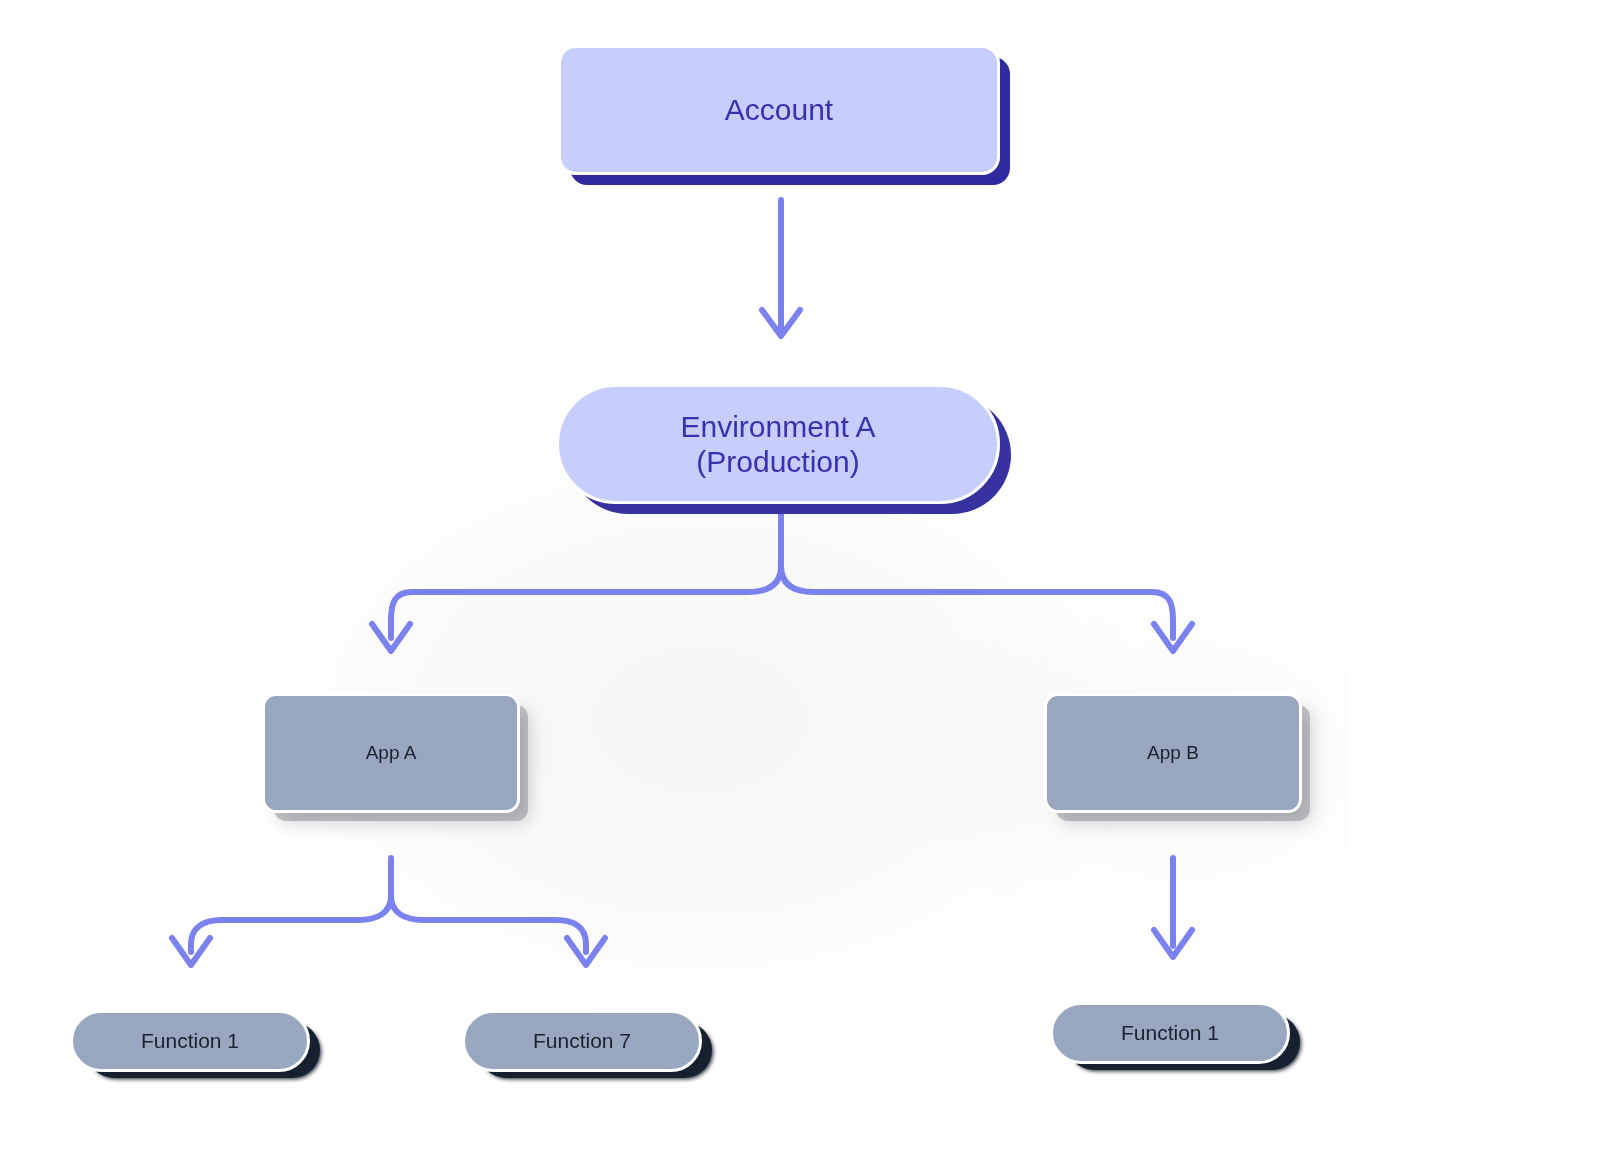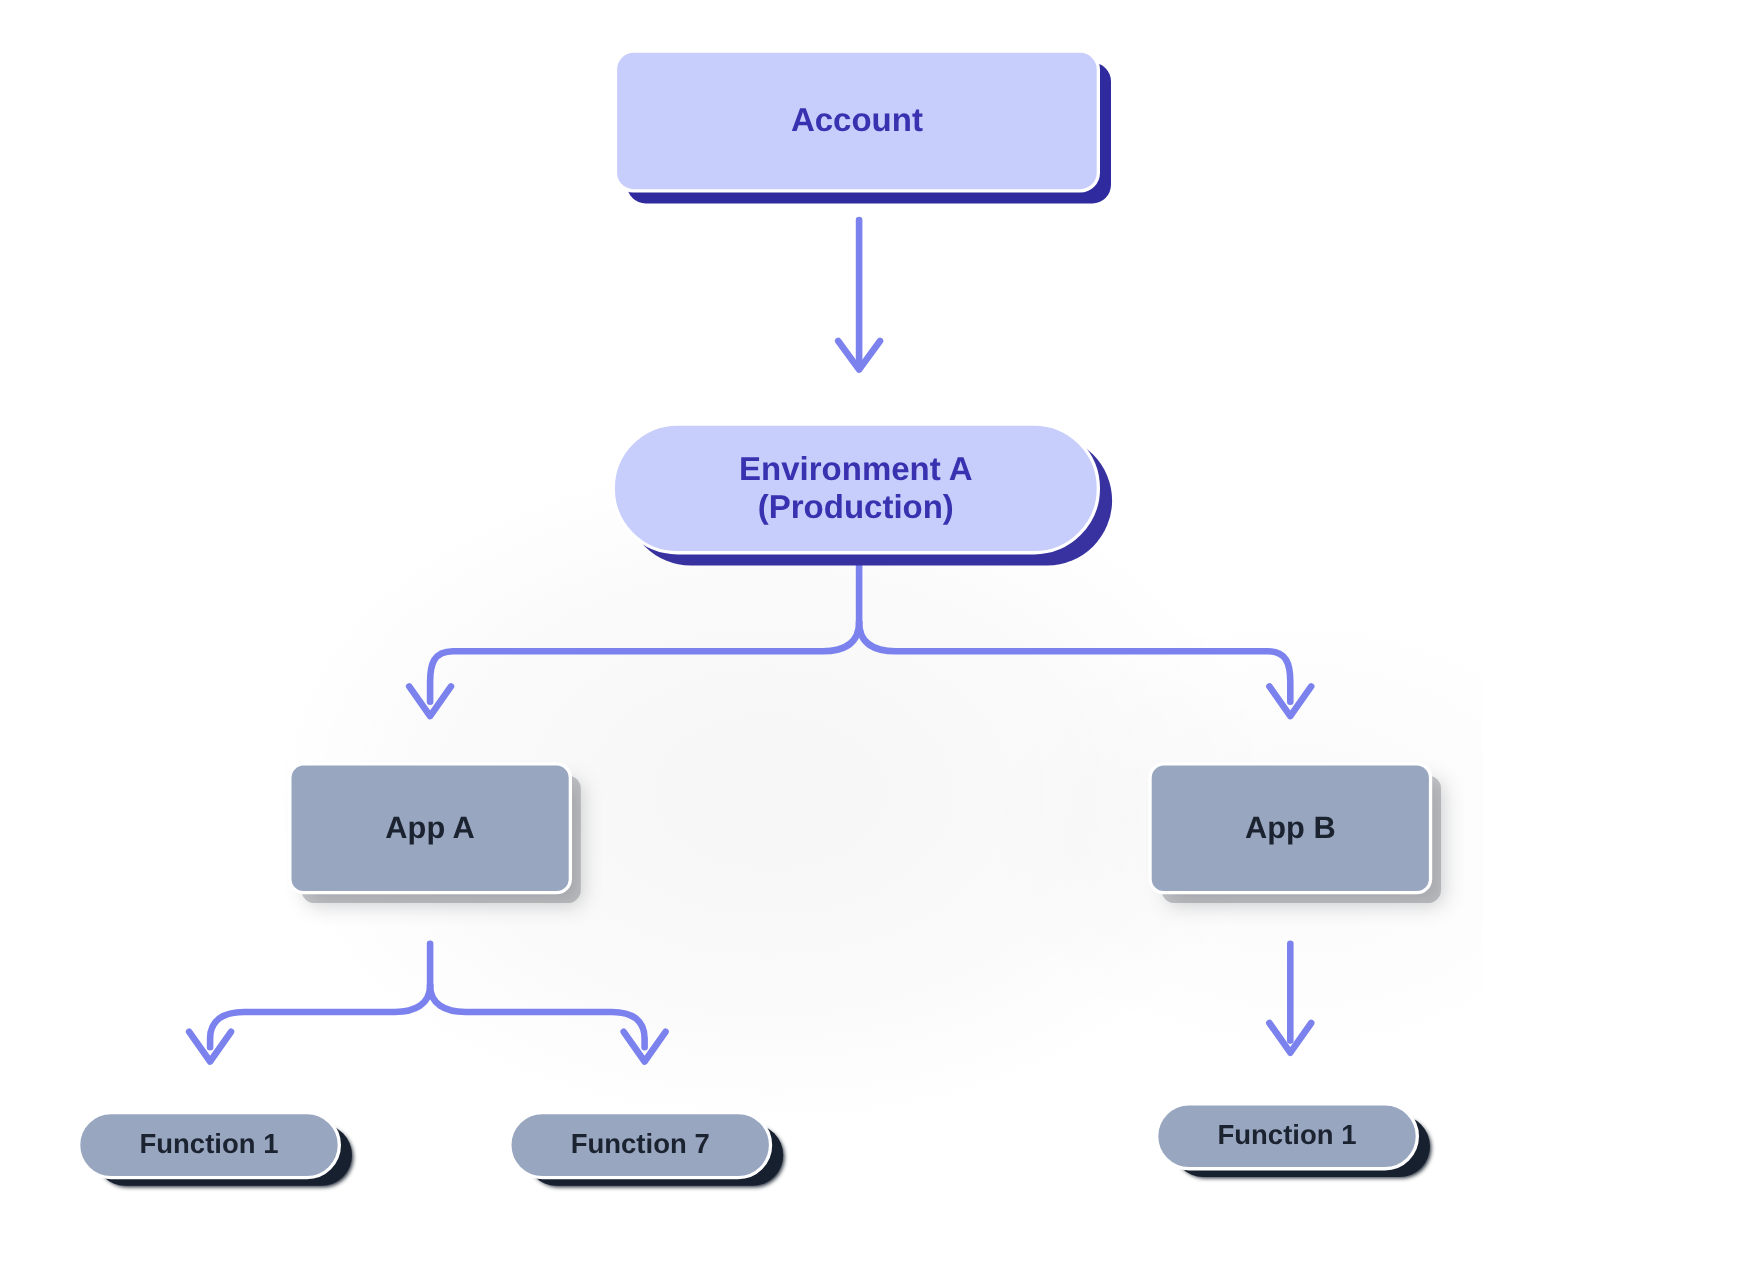--- a/index.html
+++ b/index.html
@@ -14,21 +14,20 @@
     overflow: hidden;
   }
   #diagram-canvas {
     position: relative;
     width: 1348px;
     height: 1150px;
     background:
       radial-gradient(ellipse 640px 430px at 700px 720px, rgba(0,0,0,0.035) 0%, rgba(0,0,0,0.018) 45%, rgba(0,0,0,0.0) 72%),
       radial-gradient(ellipse 420px 300px at 1180px 760px, rgba(0,0,0,0.022) 0%, rgba(0,0,0,0.0) 70%),
       #ffffff;
-    font-weight: bold;
   }
   #edge-layer {
     position: absolute;
     left: 0;
     top: 0;
     width: 1600px;
     height: 1150px;
     pointer-events: none;
   }
   .node {
@@ -57,27 +56,27 @@
     box-shadow: 12px 11px 0 -1px #3832a0;
   }
   
   .node-slate {
     background: #98a6c0;
     border: 3px solid #ffffff;
     color: #1b2230;
   }
   .node-slate.shape-rect {
     border-radius: 14px;
-    font-size: 28px;
+    font-size: 19px;
     box-shadow: 10px 10px 0 -2px rgba(120,122,128,0.42),
                 13px 13px 18px -4px rgba(90,92,100,0.30);
   }
   .node-slate.shape-stadium {
     border-radius: 999px;
-    font-size: 25px;
+    font-size: 21px;
     box-shadow: 13px 9px 0 -3px #17202f,
                 15px 11px 4px -4px #17202f;
   }
 </style>
 </head>
 <body>
 
 <div id="diagram-canvas">
 
   <svg id="edge-layer" viewBox="0 0 1600 1150" width="1600" height="1150" xmlns="http://www.w3.org/2000/svg">

